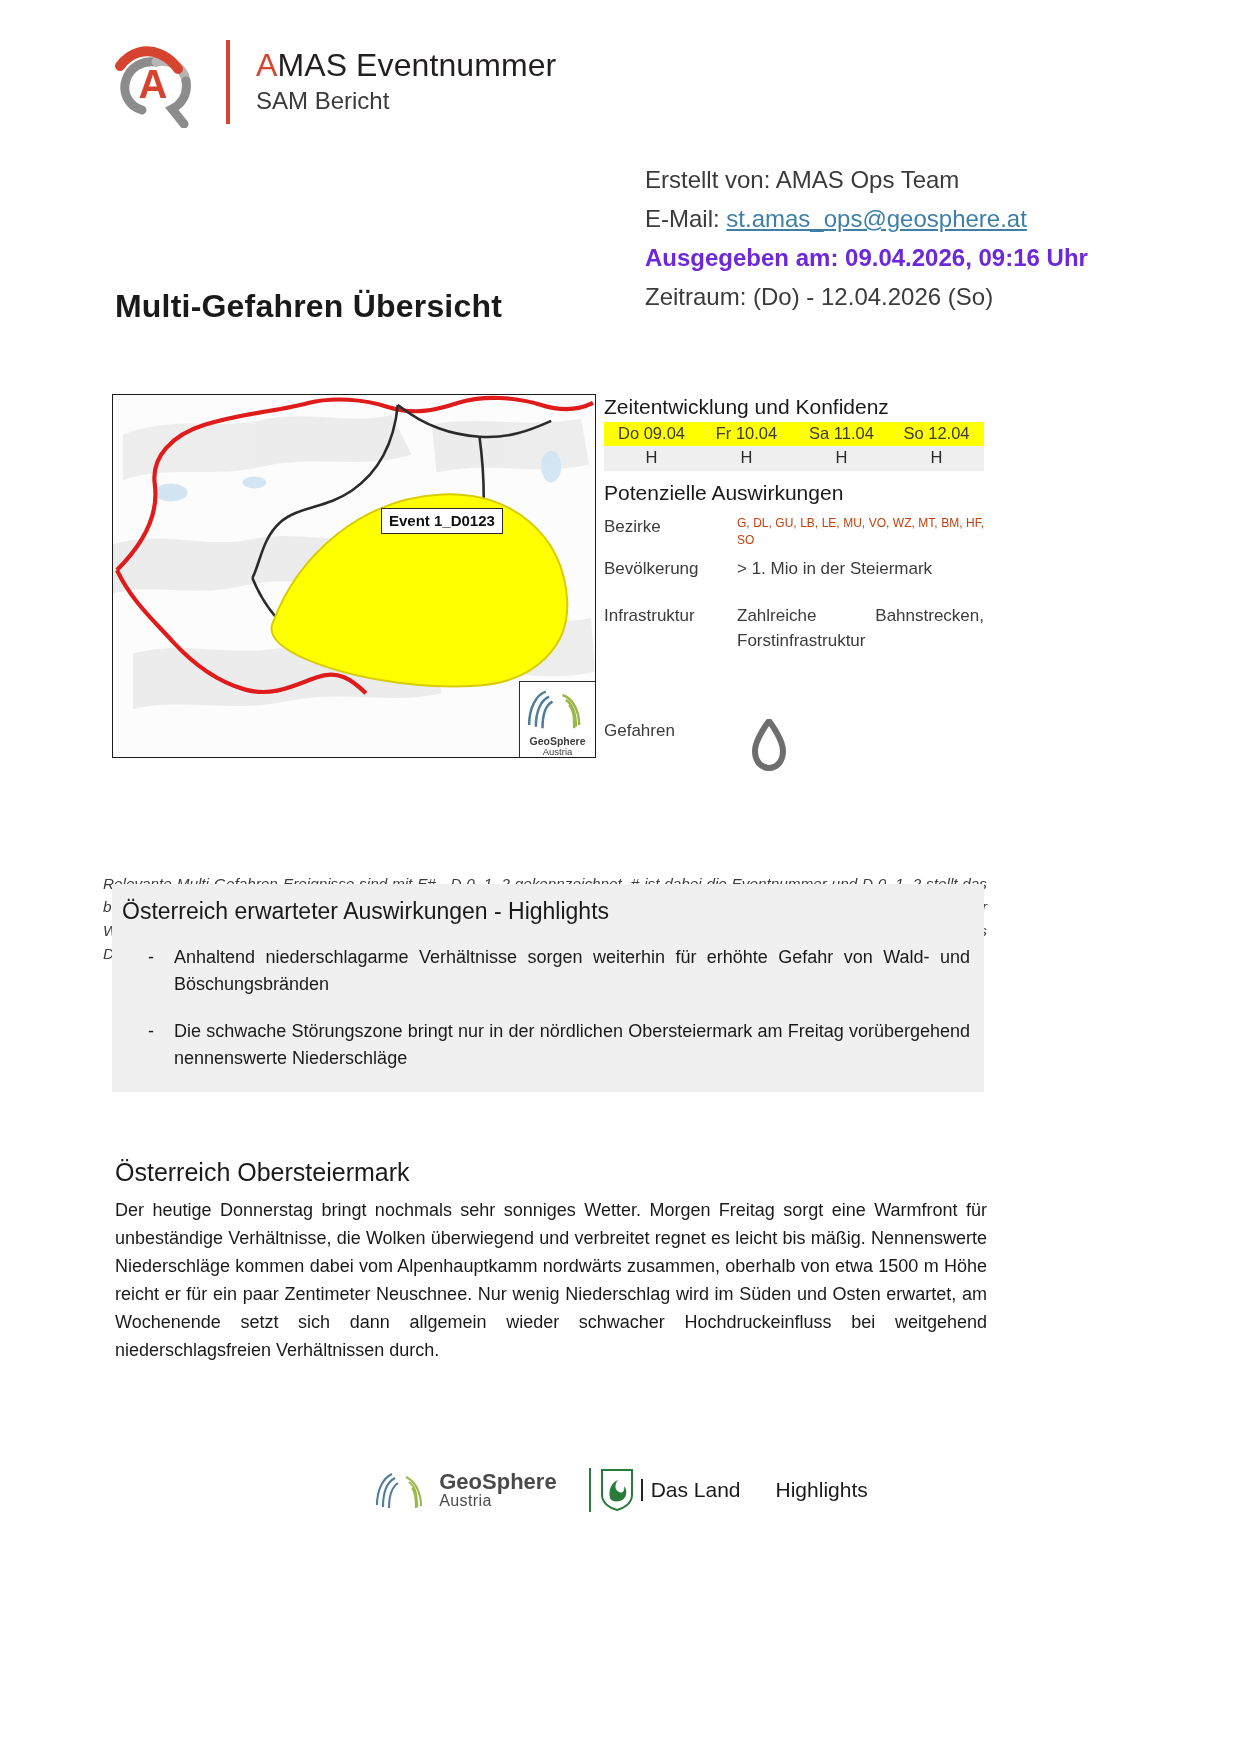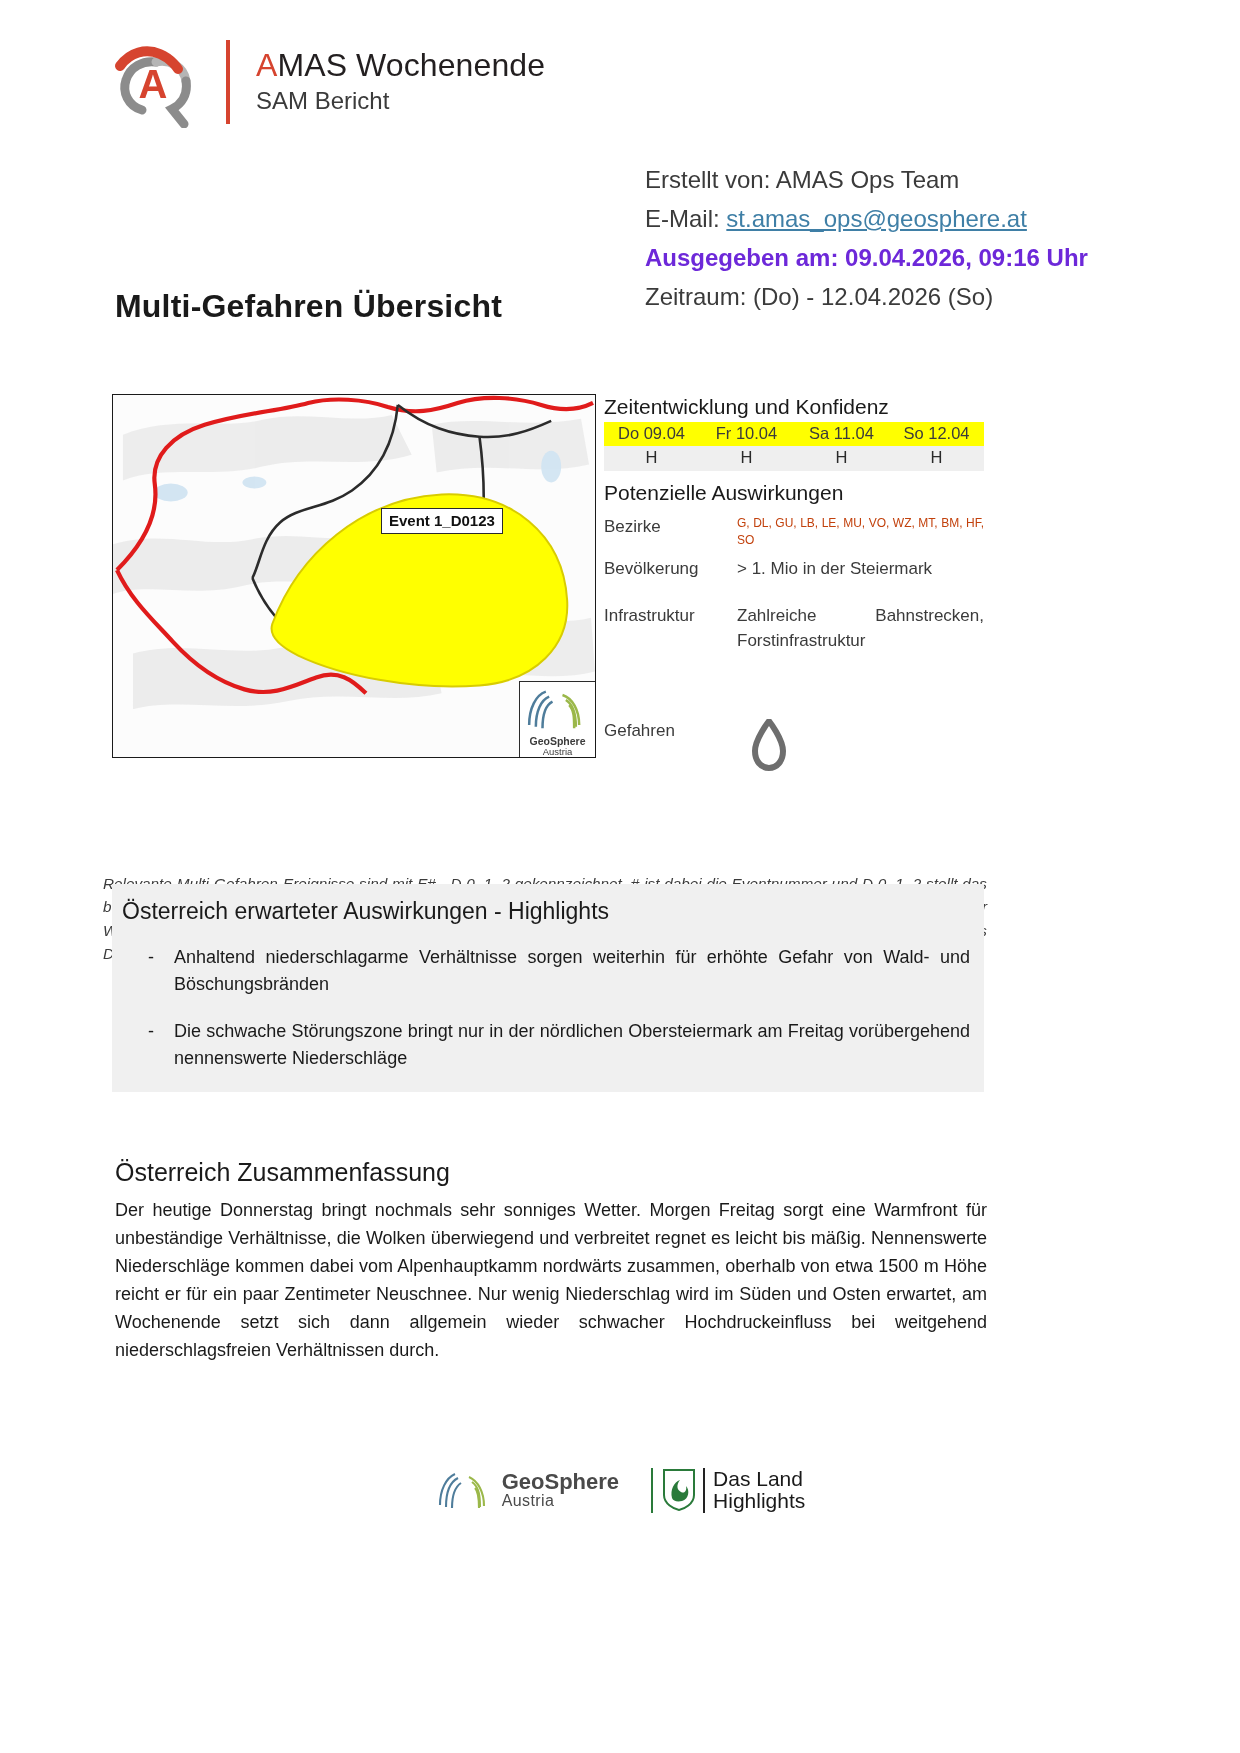--- a/index.html
+++ b/index.html
@@ -88,42 +88,42 @@
               font-size:18px; color:#1a1a1a; line-height:1.56; text-align:justify; }
 
   
   .footer { position:absolute; left:0; right:0; top:1468px; display:flex; justify-content:center;
             align-items:center; gap:32px; }
   .f-geosphere { display:flex; align-items:center; gap:9px; }
   .f-gs-text { display:flex; flex-direction:column; line-height:1.02; }
   .f-gs-name { font-size:22px; font-weight:700; color:#4a4a4a; }
   .f-gs-sub  { font-size:16px; color:#4a4a4a; letter-spacing:.4px; }
   .f-land { display:flex; align-items:center; gap:7px; border-left:2px solid #2a7a3a; padding-left:9px; }
-  .f-land-text { display:flex; flex-direction:column; line-height:1.06; border-left:2px solid #222; padding-left:8px; }
+  .f-land-text { display:flex; flex-direction:row; line-height:1.06; border-left:2px solid #222; padding-left:8px;gap:35px; }
   .f-land-1 { font-size:21px; color:#1a1a1a; }
   .f-land-2 { font-size:21px; color:#1a1a1a; }
 </style>
 </head>
 <body>
 
 <div class="page">
 
   <div class="header">
     <div class="logo-mark">
       <svg viewBox="0 0 96 92" width="96" height="92" aria-hidden="true">
         <path d="M30 74 C16 70 10 56 14 44 C18 31 31 24 44 26" stroke="#8c8c8c" stroke-width="9" fill="none" stroke-linecap="round"></path>
         <path d="M44 26 C58 23 72 31 74 45" stroke="#b5b5b5" stroke-width="9" fill="none" stroke-linecap="round"></path>
         <path d="M74 45 C76 58 70 68 60 73 L72 88" stroke="#8c8c8c" stroke-width="9" fill="none" stroke-linecap="round"></path>
         <path d="M8 30 C18 16 34 12 48 18 C60 23 66 33 66 33" stroke="#d6442f" stroke-width="10" fill="none" stroke-linecap="round"></path>
         <text x="41" y="62" font-family="Liberation Sans, sans-serif" font-size="40" font-weight="700" fill="#d6442f" text-anchor="middle">A</text>
       </svg>
     </div>
     <div class="logo-divider"></div>
     <div class="logo-text">
-      <div class="logo-title"><span class="accent">A</span><span>MAS Wochenende</span></div>
+      <div class="logo-title"><span class="accent">A</span><span>MAS Eventnummer</span></div>
       <div class="logo-sub">SAM Bericht</div>
     </div>
   </div>
 
   <div class="meta">
     <div>Erstellt von: AMAS Ops Team</div>
     <div><span>E-Mail: </span><a href="#">st.amas_ops@geosphere.at</a></div>
     <div class="strong">Ausgegeben am: 09.04.2026, 09:16 Uhr</div>
     <div>Zeitraum: (Do) -  12.04.2026  (So)</div>
   </div>
@@ -221,21 +221,21 @@
     <div class="hl-item">
       <div class="hl-dash">-</div>
       <div class="hl-text">Anhaltend niederschlagarme Verhältnisse sorgen weiterhin für erhöhte Gefahr von Wald- und Böschungsbränden</div>
     </div>
     <div class="hl-item">
       <div class="hl-dash">-</div>
       <div class="hl-text">Die schwache Störungszone bringt nur in der nördlichen Obersteiermark am Freitag vorübergehend nennenswerte Niederschläge</div>
     </div>
   </div>
 
-  <div class="sum-title">Österreich Zusammenfassung</div>
+  <div class="sum-title">Österreich Obersteiermark</div>
   <div class="sum-body">Der heutige Donnerstag bringt nochmals sehr sonniges Wetter. Morgen Freitag sorgt eine Warmfront für unbeständige Verhältnisse, die Wolken überwiegend und verbreitet regnet es leicht bis mäßig. Nennenswerte Niederschläge kommen dabei vom Alpenhauptkamm nordwärts zusammen, oberhalb von etwa 1500 m Höhe reicht er für ein paar Zentimeter Neuschnee. Nur wenig Niederschlag wird im Süden und Osten erwartet, am Wochenende setzt sich dann allgemein wieder schwacher Hochdruckeinfluss bei weitgehend niederschlagsfreien Verhältnissen durch.</div>
 
   <div class="footer">
     <div class="f-geosphere">
       <svg width="58" height="42" viewBox="0 0 58 42" aria-hidden="true">
         <g stroke="#4f7d9b" fill="none" stroke-width="2.1">
           <path d="M5 36 C5 21 11 9 20 5"></path>
             <path d="M11 38 C11 24 15 13 23 9"></path>
             <path d="M17 39 C17 27 20 18 26 14"></path>
         </g>

